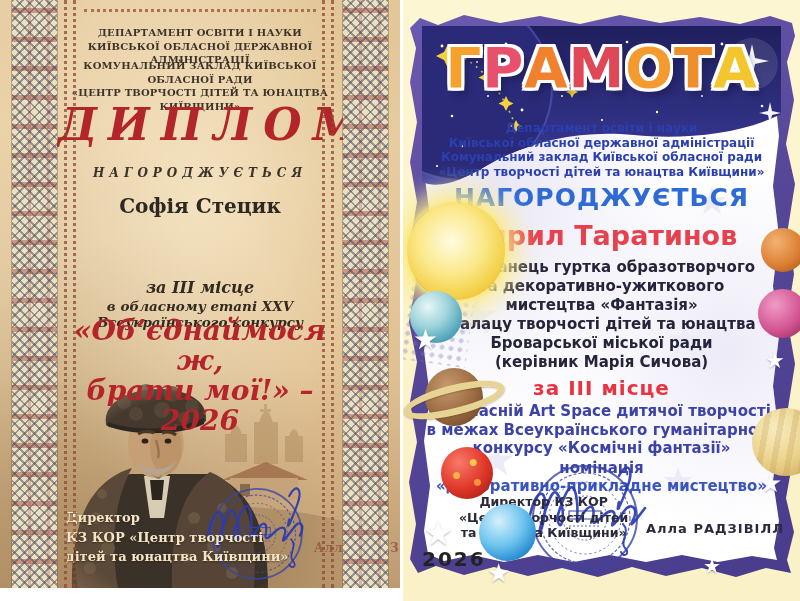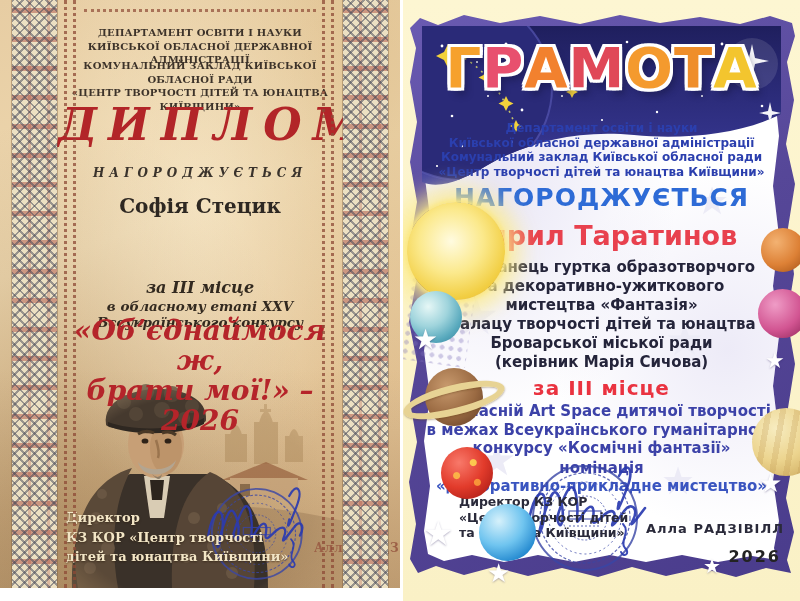--- a/index.html
+++ b/index.html
@@ -85,25 +85,25 @@
 
   .cr-text{ position:absolute; left:19px; width:359px; text-align:center; z-index:4; }
   .cr-org{ font-size:12px; font-weight:bold; color:#2b3fae; line-height:14.5px; }
   .cr-award{ font-size:25px; font-weight:bold; color:#2e6bd6; letter-spacing:1px; }
   .cr-name{ font-size:27px; font-weight:bold; color:#e8414e; }
   .cr-desc{ font-size:15px; font-weight:bold; color:#24243a; line-height:19px; }
   .cr-place{ font-size:20px; font-weight:bold; color:#ea3340; letter-spacing:1px; }
   .cr-contest{ font-size:15px; font-weight:bold; color:#3c42a8; line-height:18.5px; }
   .cr-nomlabel{ font-size:15px; font-weight:bold; color:#3c42a8; }
   .cr-nom{ font-size:15px; font-weight:bold; color:#3a55c0; }
-  .cr-director{ position:absolute; left:56px; top:494px; z-index:5; text-align:left;
+  .cr-director{ position:absolute; left:56px; top:494px; z-index:5; text-align:center;
     font-size:12.5px; font-weight:bold; color:#2a2a3a; line-height:15.5px; }
   .cr-signer{ position:absolute; left:243px; top:521px; z-index:5; font-size:13px; font-weight:bold; color:#2a2a3a; letter-spacing:1px; }
-  .cr-year{ position:absolute; left:19px; top:547px; width:359px; text-align:right; z-index:5;
-    font-size:16px; font-weight:bold; color:#232323; letter-spacing:2px; }
+  .cr-year{ position:absolute; left:19px; top:547px; width:359px; text-align:left; z-index:5;
+    font-size:20px; font-weight:bold; color:#232323; letter-spacing:2px; }
   .stamp-right{ position:absolute; left:116px; top:460px; width:140px; height:120px; z-index:4; }
 
   .planet{ position:absolute; border-radius:50%; z-index:6; }
   .sun{ left:4px; top:202px; width:98px; height:98px;
     background:radial-gradient(circle at 45% 40%, #fffbe0 0%, #fbe98c 40%, #f2cf45 70%, #e4ae1d 100%);
     box-shadow:0 0 22px 14px rgba(252,235,140,.85), 0 0 4px 2px rgba(250,220,90,.9); }
   .p-teal{ left:7px; top:291px; width:52px; height:52px;
     background:radial-gradient(circle at 35% 30%, #e6f7f6 0%, #9fd4dc 40%, #58a9bd 70%, #2f7b96 100%); }
   .saturn-body{ left:22px; top:368px; width:58px; height:58px;
     background:radial-gradient(circle at 38% 32%, #c89a6e 0%, #9a6a42 55%, #5e3a22 100%); }

